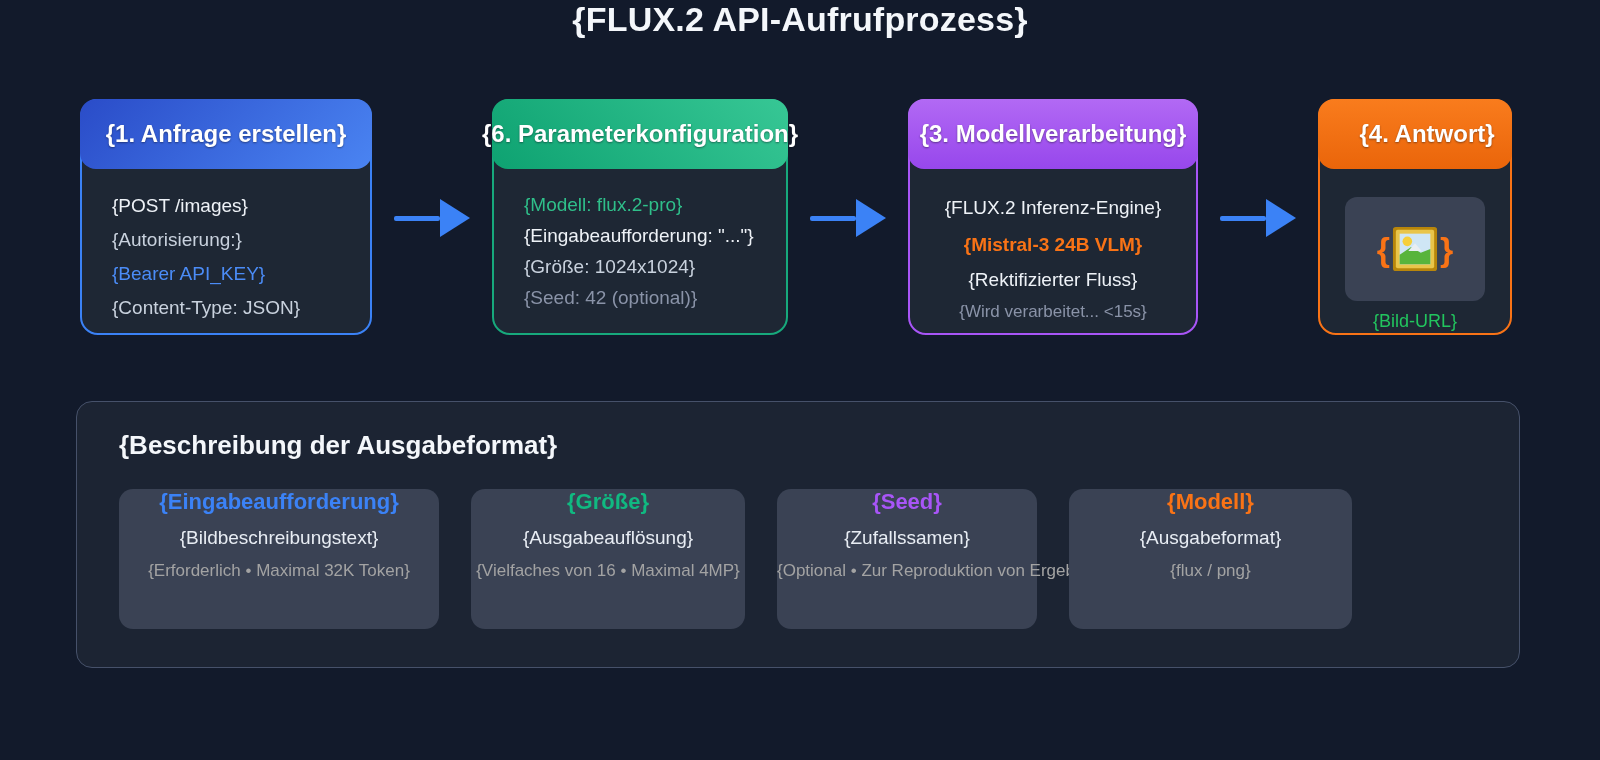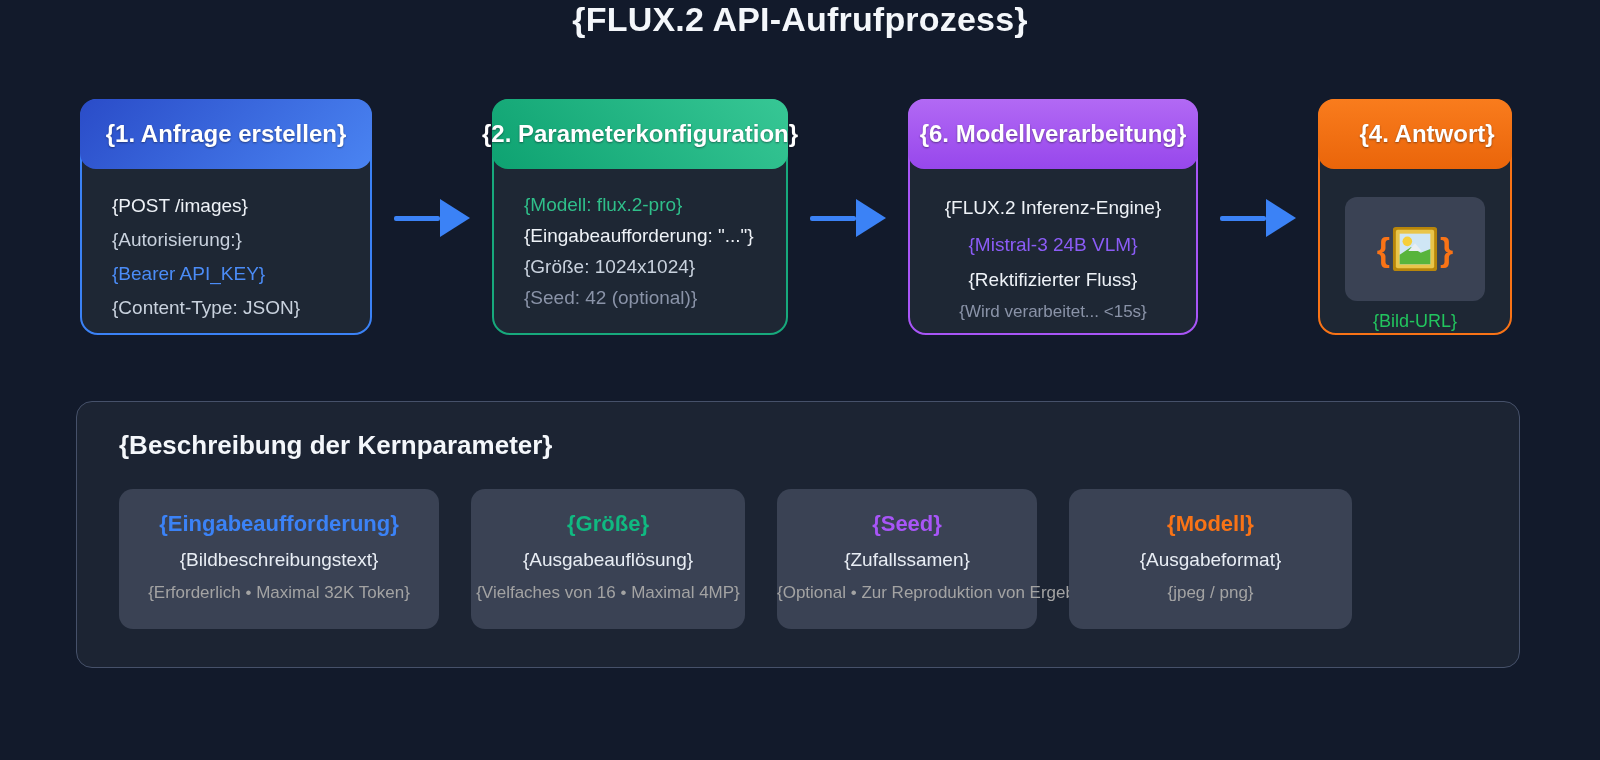--- a/index.html
+++ b/index.html
@@ -66,21 +66,21 @@
   .hdr-purple { background: linear-gradient(180deg, #b269f4 0%, #9747ec 100%); }
   .hdr-orange { background: linear-gradient(180deg, #f97c1d 0%, #ea650a 100%); padding-left: 24px; }
 
   .step-body { padding: 20px 22px 18px 30px; }
   .step-body.centered { text-align: center; padding: 20px 14px 14px 14px; }
   .step-line { font-size: 19px; line-height: 34px; white-space: nowrap; }
   .t-bright  { color: #eef2f7; }
   .t-light   { color: #c9d2de; }
   .t-blue    { color: #4b8cf7; }
   .t-green   { color: #2fbf8a; }
-  .t-purple  { color: #8b5cf6; }
+  .t-purple  { color: #f97316; font-weight: bold; }
   .t-dim     { color: #8a93a8; }
   .t-sm      { font-size: 17px; line-height: 30px; }
 
   
   .flow-arrow {
     width: 120px;
     flex: 0 0 auto;
     display: flex;
     align-items: center;
     justify-content: center;
@@ -124,21 +124,20 @@
     font-size: 26px;
     font-weight: bold;
     color: #f4f7fb;
     margin-bottom: 28px;
   }
   .param-row { display: flex; gap: 32px; }
   .param-card {
     background: #3a4254;
     border-radius: 14px;
     height: 140px;
-    padding-top: 22px;
     text-align: center;
     flex: 0 0 auto;
   }
   .pw1 { width: 320px; }
   .pw2 { width: 274px; }
   .pw3 { width: 260px; }
   .pw4 { width: 283px; }
   .param-name { font-size: 22px; font-weight: bold; white-space: nowrap; }
   .pc-blue   { color: #3b82f6; }
   .pc-green  { color: #10b981; }
@@ -168,38 +167,38 @@
       </div>
     </div>
 
     <div class="flow-arrow">
       <span class="arrow-shaft"></span>
       <span class="arrow-head"></span>
     </div>
 
     <div class="step-card b-green w2">
       <div class="step-header hdr-green">
-        <span class="step-title">{2. Parameterkonfiguration}</span>
+        <span class="step-title">{6. Parameterkonfiguration}</span>
       </div>
       <div class="step-body">
         <div class="step-line t-green" style="line-height:31px">{Modell: flux.2-pro}</div>
         <div class="step-line t-bright" style="line-height:31px">{Eingabeaufforderung: "..."}</div>
         <div class="step-line t-light" style="line-height:31px">{Größe: 1024x1024}</div>
         <div class="step-line t-dim" style="line-height:31px">{Seed: 42 (optional)}</div>
       </div>
     </div>
 
     <div class="flow-arrow">
       <span class="arrow-shaft"></span>
       <span class="arrow-head"></span>
     </div>
 
     <div class="step-card b-purple w3">
       <div class="step-header hdr-purple">
-        <span class="step-title">{6. Modellverarbeitung}</span>
+        <span class="step-title">{3. Modellverarbeitung}</span>
       </div>
       <div class="step-body centered">
         <div class="step-line t-bright" style="line-height:38px">{FLUX.2 Inferenz-Engine}</div>
         <div class="step-line t-purple" style="line-height:36px">{Mistral-3 24B VLM}</div>
         <div class="step-line t-bright" style="line-height:34px">{Rektifizierter Fluss}</div>
         <div class="step-line t-dim t-sm">{Wird verarbeitet... &lt;15s}</div>
       </div>
     </div>
 
     <div class="flow-arrow">
@@ -224,21 +223,21 @@
           </svg>
           <span class="brace">}</span>
         </div>
         <div class="image-caption">{Bild-URL}</div>
       </div>
     </div>
 
   </div>
 
   <div class="params-panel">
-    <div class="panel-title">{Beschreibung der Kernparameter}</div>
+    <div class="panel-title">{Beschreibung der Ausgabeformat}</div>
     <div class="param-row">
 
       <div class="param-card pw1">
         <div class="param-name pc-blue">{Eingabeaufforderung}</div>
         <div class="param-desc">{Bildbeschreibungstext}</div>
         <div class="param-note">{Erforderlich • Maximal 32K Token}</div>
       </div>
 
       <div class="param-card pw2">
         <div class="param-name pc-green">{Größe}</div>
@@ -248,19 +247,19 @@
 
       <div class="param-card pw3">
         <div class="param-name pc-purple">{Seed}</div>
         <div class="param-desc">{Zufallssamen}</div>
         <div class="param-note">{Optional • Zur Reproduktion von Ergebnissen}</div>
       </div>
 
       <div class="param-card pw4">
         <div class="param-name pc-orange">{Modell}</div>
         <div class="param-desc">{Ausgabeformat}</div>
-        <div class="param-note">{jpeg / png}</div>
+        <div class="param-note">{flux / png}</div>
       </div>
 
     </div>
   </div>
 
 </div>
 
 </body></html>

